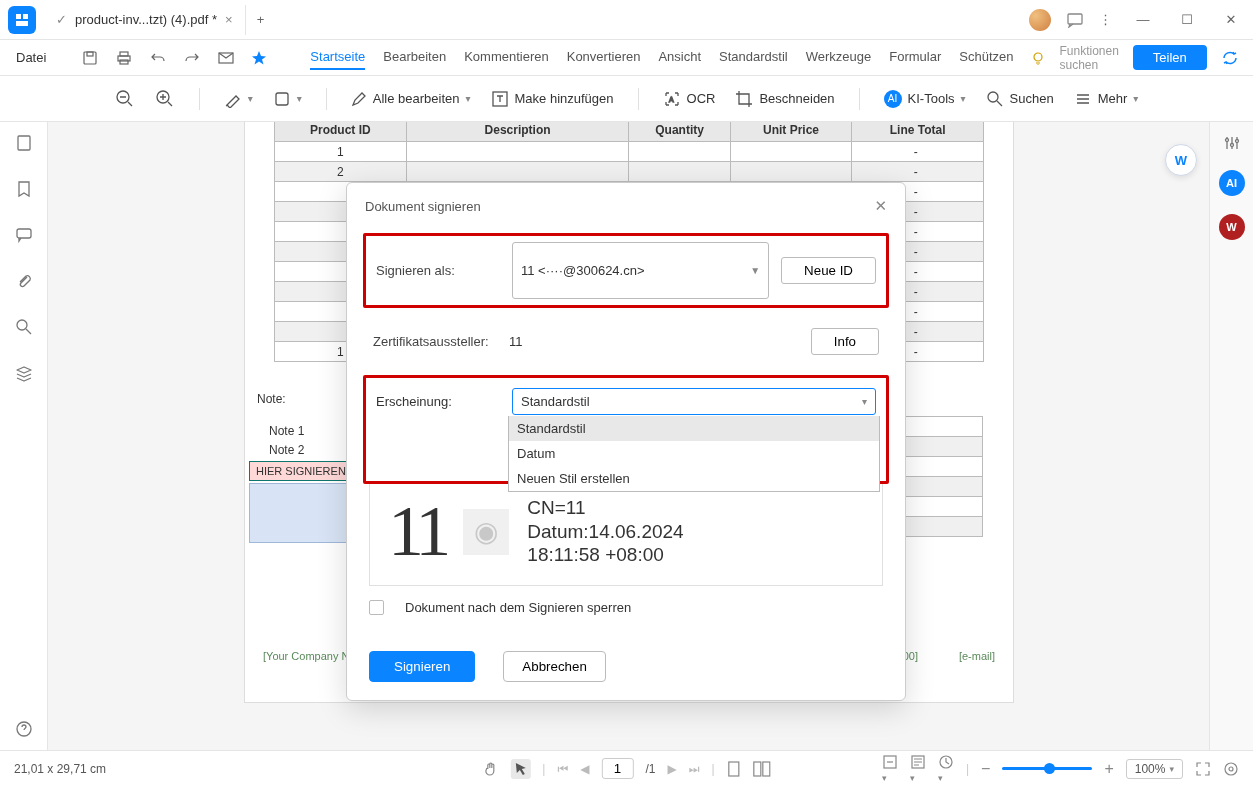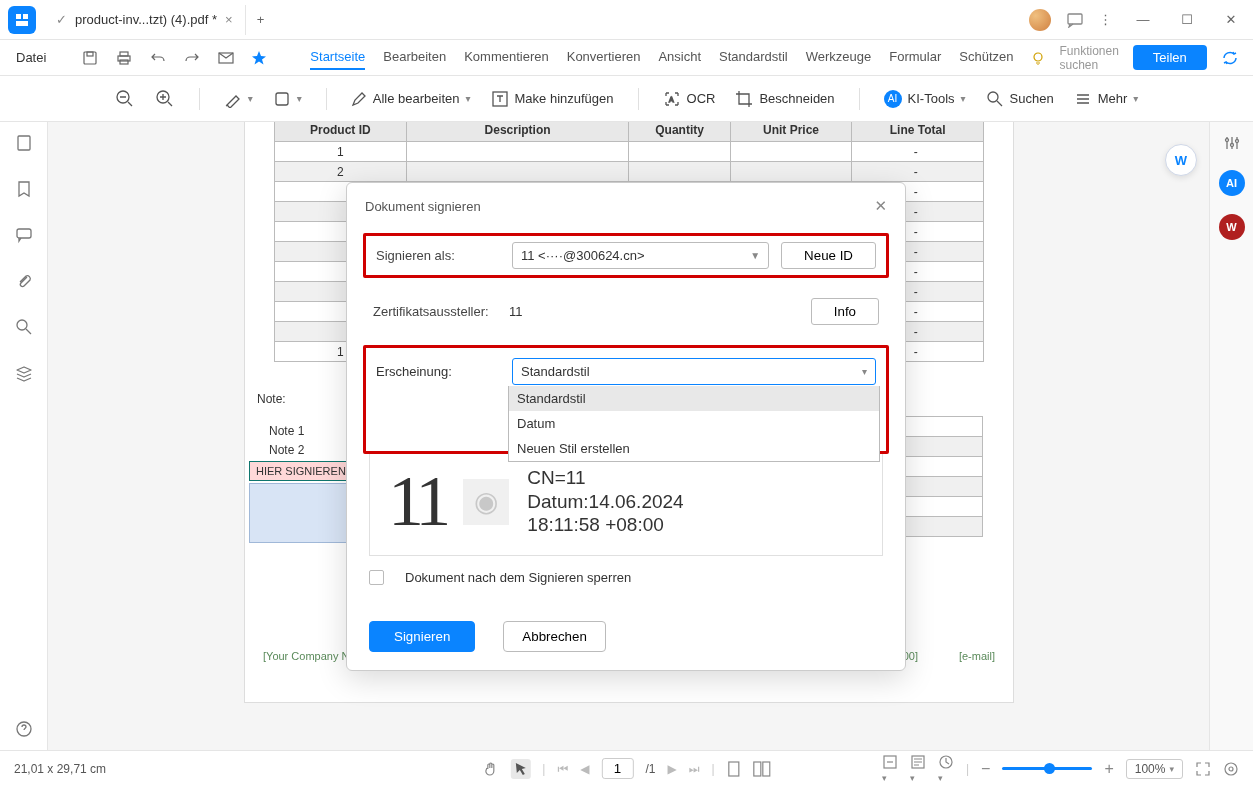--- a/index.html
+++ b/index.html
@@ -57,21 +57,21 @@
 .thank { text-align: center; color: #888ca8; font-style: italic; font-size: 22px; margin-top: 18px; letter-spacing: 0.5px; }
 .footer-line { display: flex; justify-content: space-between; color: #5a8a5a; font-size: 11px; padding: 20px 18px 40px; }
 
 
 .dialog { position: absolute; left: 346px; top: 182px; width: 560px; background: #fff; border: 1px solid #ccc; border-radius: 6px; box-shadow: 0 8px 30px rgba(0,0,0,.15); font-size: 13px; z-index: 50; }
 .dialog-title { padding: 14px 18px; display: flex; align-items: center; color: #555; }
 .dialog-close { margin-left: auto; color: #888; cursor: pointer; font-size: 15px; }
 .dialog-body { padding: 4px 22px 18px; }
 .row { display: flex; align-items: center; margin-bottom: 14px; gap: 12px; padding: 6px 4px; }
 .row label { width: 124px; color: #444; }
-.select { flex: 1; border: 1px solid #bbb; border-radius: 3px; padding: 5px 8px; display: flex; align-items: center; position: relative; background: #fff; }
+.select { flex: 1; border: 1px solid #bbb; border-radius: 3px; padding: 20px 8px; display: flex; align-items: center; position: relative; background: #fff; }
 .select .caret { margin-left: auto; color: #888; font-size: 10px; }
 .btn { border: 1px solid #bbb; background: #fff; padding: 5px 22px; border-radius: 3px; cursor: pointer; }
 .highlight-red { border: 3px solid #d00000; border-radius: 2px; }
 .row.highlight-red { margin-left: -6px; margin-right: -6px; padding: 6px 10px; }
 .appear-block { border: 3px solid #d00000; padding: 10px 10px 6px; margin-left: -6px; margin-right: -6px; border-radius: 2px; position: relative; }
 .appear-row { display: flex; align-items: center; gap: 12px; }
 .appear-row label { width: 124px; }
 .appear-select { flex: 1; border: 1px solid #0a84ff; border-radius: 3px; padding: 5px 8px; display: flex; align-items: center; }
 .dropdown { position: absolute; left: 142px; right: 6px; top: 38px; background: #fff; border: 1px solid #bbb; border-top: none; z-index: 60; }
 .dropdown div { padding: 5px 8px; cursor: pointer; }

